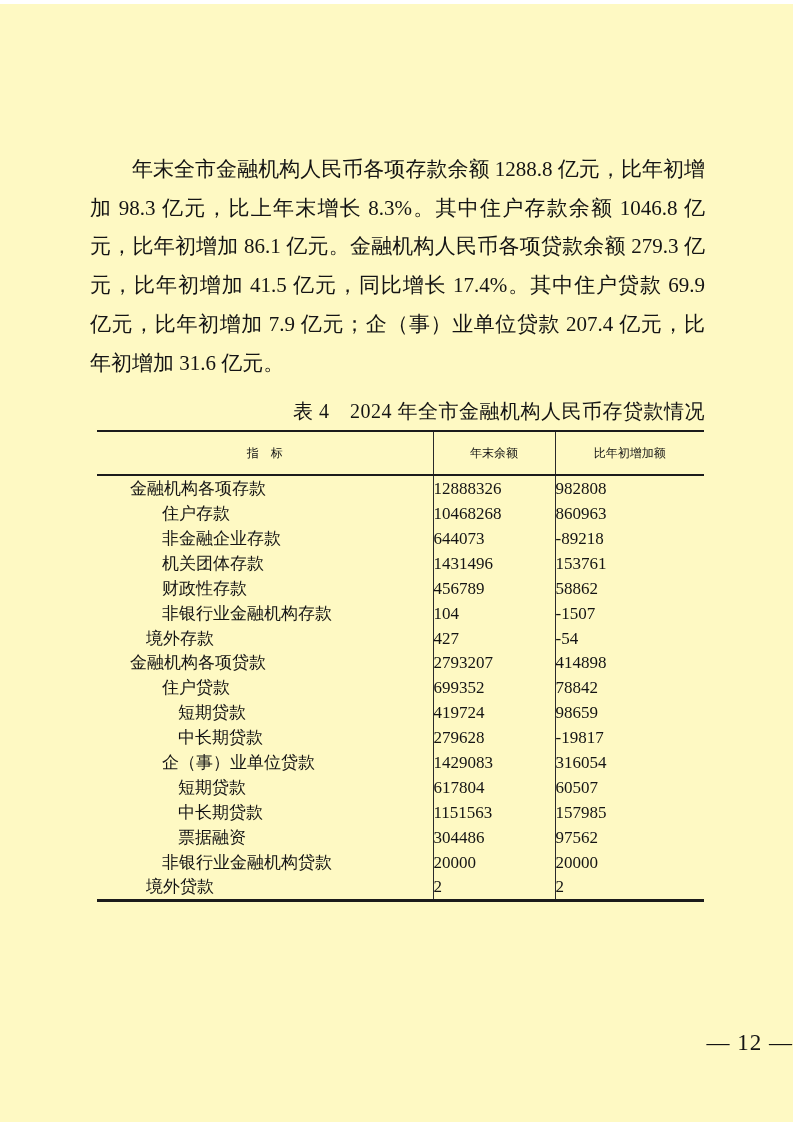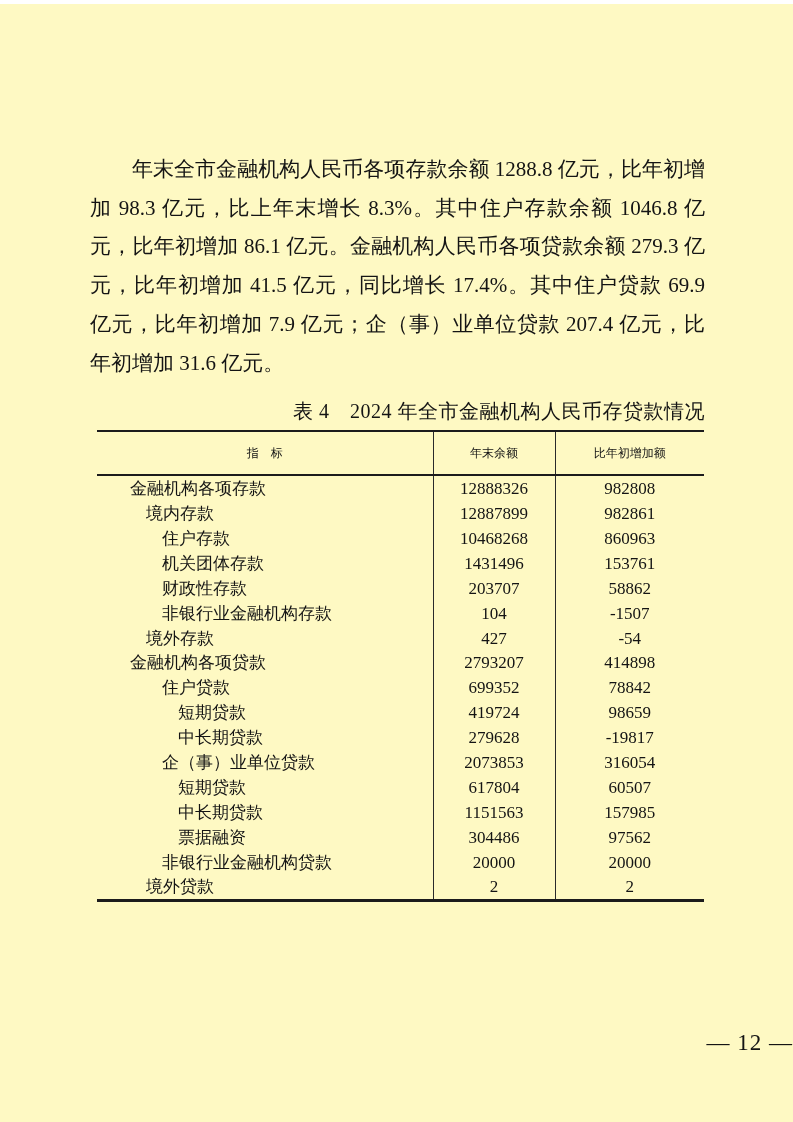--- a/index.html
+++ b/index.html
@@ -65,21 +65,21 @@
     font-size: 17px;
     line-height: 1;
     padding: 0;
     white-space: nowrap;
     overflow: hidden;
   }
   td.indicator.lv1 { padding-left: 33px; }
   td.indicator.lv2 { padding-left: 49px; }
   td.indicator.lv3 { padding-left: 65px; }
   td.indicator.lv4 { padding-left: 81px; }
-  td.num { text-align: center; }
+  td.num { text-align: left; }
   td.balance { padding-right: 8px; }
   td.change { padding-right: 6px; }
   .page-number {
     position: absolute;
     left: 0;
     right: 0;
     top: 1026px;
     text-align: right;
     font-size: 23px;
     letter-spacing: 1px;
@@ -109,37 +109,37 @@
           <th class="v">比年初增加额</th>
         </tr>
       </thead>
       <tbody>
           <tr>
             <td class="indicator lv1">金融机构各项存款</td>
             <td class="num balance v">12888326</td>
             <td class="num change v">982808</td>
           </tr>
           <tr>
-            <td class="indicator lv2">境内存款</td>
-            <td class="num balance v">12887899</td>
-            <td class="num change v">982861</td>
-          </tr>
-          <tr>
             <td class="indicator lv3">住户存款</td>
             <td class="num balance v">10468268</td>
             <td class="num change v">860963</td>
           </tr>
           <tr>
+            <td class="indicator lv3">非金融企业存款</td>
+            <td class="num balance v">644073</td>
+            <td class="num change v">-89218</td>
+          </tr>
+          <tr>
             <td class="indicator lv3">机关团体存款</td>
             <td class="num balance v">1431496</td>
             <td class="num change v">153761</td>
           </tr>
           <tr>
             <td class="indicator lv3">财政性存款</td>
-            <td class="num balance v">203707</td>
+            <td class="num balance v">456789</td>
             <td class="num change v">58862</td>
           </tr>
           <tr>
             <td class="indicator lv3">非银行业金融机构存款</td>
             <td class="num balance v">104</td>
             <td class="num change v">-1507</td>
           </tr>
           <tr>
             <td class="indicator lv2">境外存款</td>
             <td class="num balance v">427</td>
@@ -160,21 +160,21 @@
             <td class="num balance v">419724</td>
             <td class="num change v">98659</td>
           </tr>
           <tr>
             <td class="indicator lv4">中长期贷款</td>
             <td class="num balance v">279628</td>
             <td class="num change v">-19817</td>
           </tr>
           <tr>
             <td class="indicator lv3">企（事）业单位贷款</td>
-            <td class="num balance v">2073853</td>
+            <td class="num balance v">1429083</td>
             <td class="num change v">316054</td>
           </tr>
           <tr>
             <td class="indicator lv4">短期贷款</td>
             <td class="num balance v">617804</td>
             <td class="num change v">60507</td>
           </tr>
           <tr>
             <td class="indicator lv4">中长期贷款</td>
             <td class="num balance v">1151563</td>

